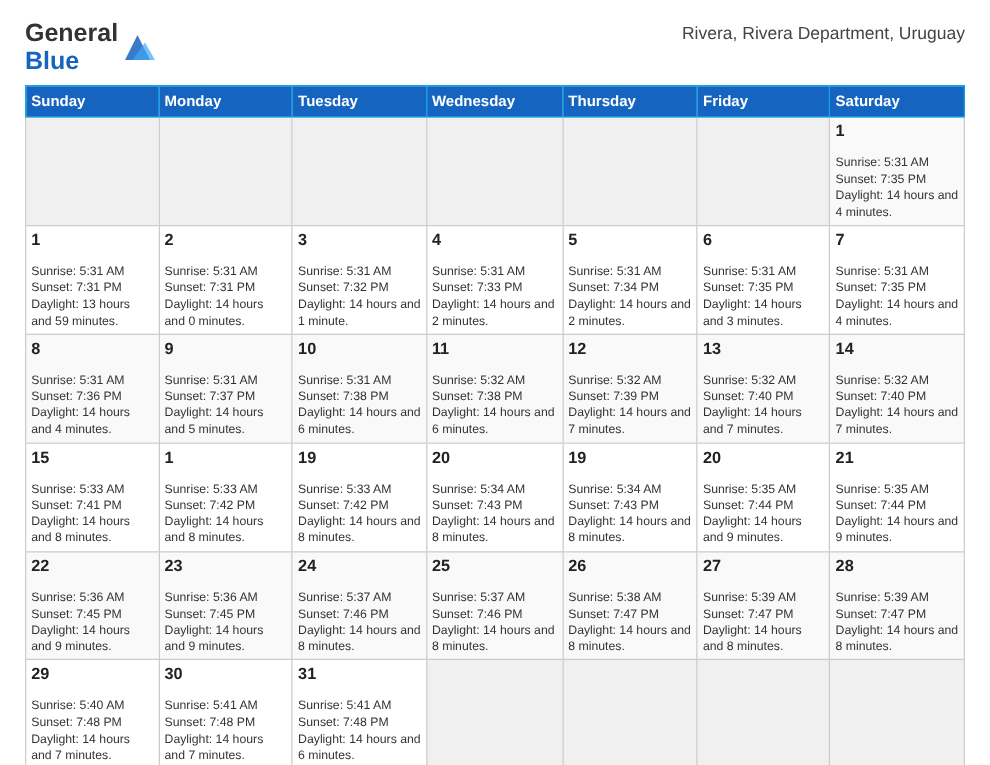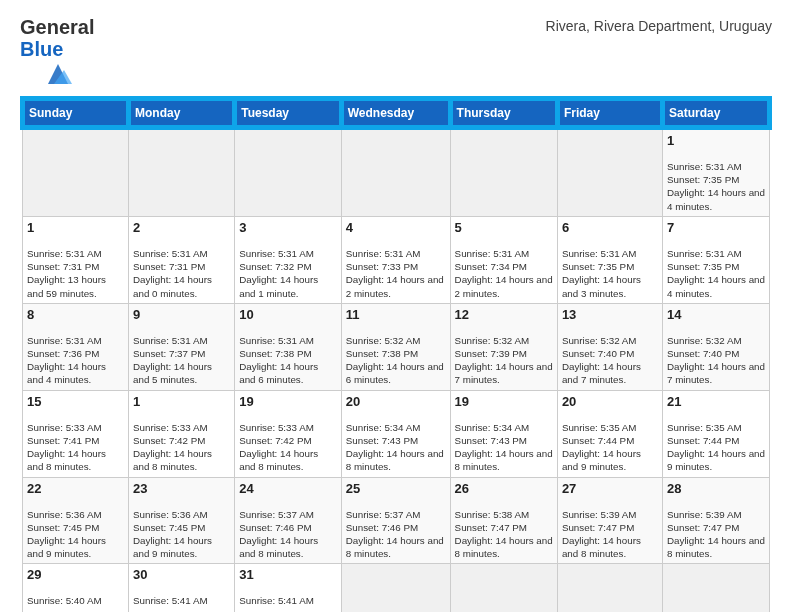--- a/index.html
+++ b/index.html
@@ -60,21 +60,21 @@
       border-collapse: collapse;
       font-size: 10.5px;
     }
     .calendar thead tr th {
       background: #1565c0;
       color: #fff;
       padding: 5px 4px;
       font-size: 12px;
       font-weight: bold;
       text-align: left;
-      border: 5px solid #0ea5e9;
+      border: 1px solid #0ea5e9;
     }
     .calendar tbody tr td {
       border: 1px solid #ccc;
       vertical-align: top;
       padding: 3px 4px;
       width: 113px;
       min-height: 72px;
       background: #fff;
     }
     .calendar tbody tr:nth-child(odd) td {
@@ -100,21 +100,21 @@
       background: #f0f0f0 !important;
     }
   </style>
 </head>
 <body>
 
 <div class="page">
   <div class="header-row">
     <div class="logo">
       <div>
-        <div style="display:flex;align-items:center;flex-direction:column;">
+        <div style="display:flex;align-items:center;">
           <span class="logo-text">
             <span class="logo-general">General</span><br>
             <span class="logo-blue">Blue</span>
           </span>
           <svg class="logo-icon" viewBox="0 0 28 28" xmlns="http://www.w3.org/2000/svg">
             <polygon points="4,24 14,4 24,24" fill="#1565c0" opacity="0.85"></polygon>
             <polygon points="10,24 20,10 28,24" fill="#42a5f5" opacity="0.7"></polygon>
           </svg>
         </div>
       </div>

